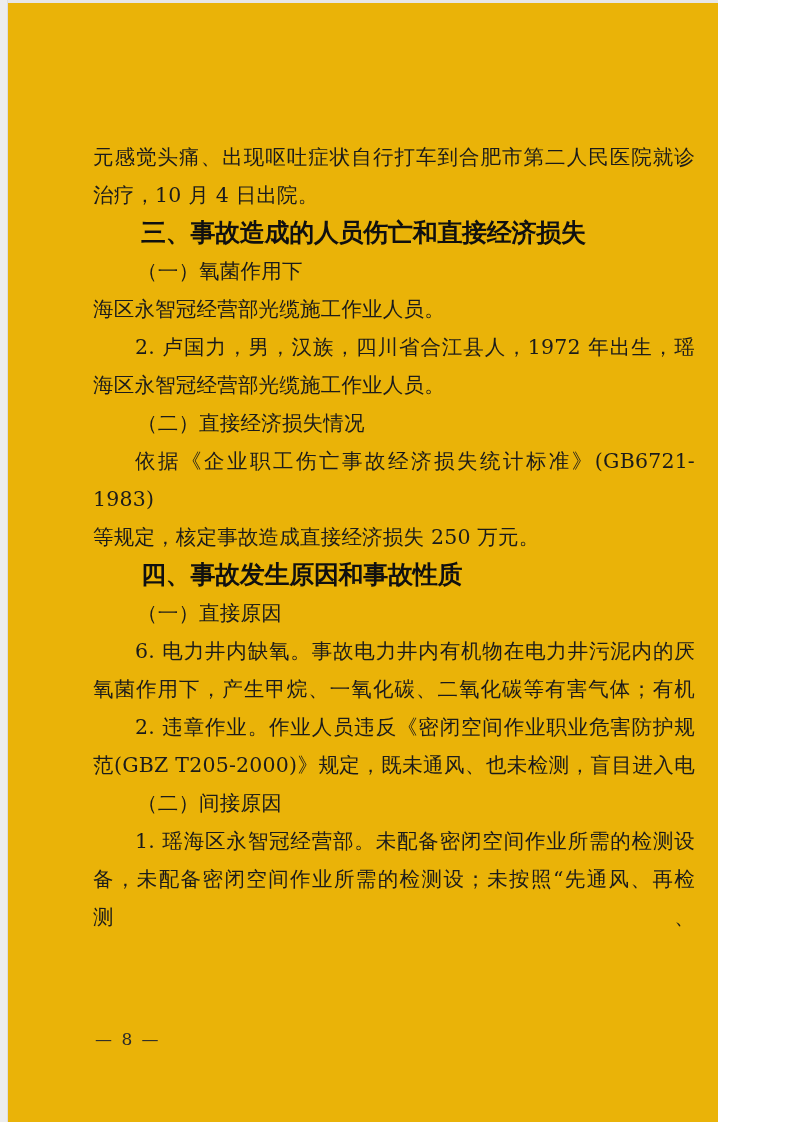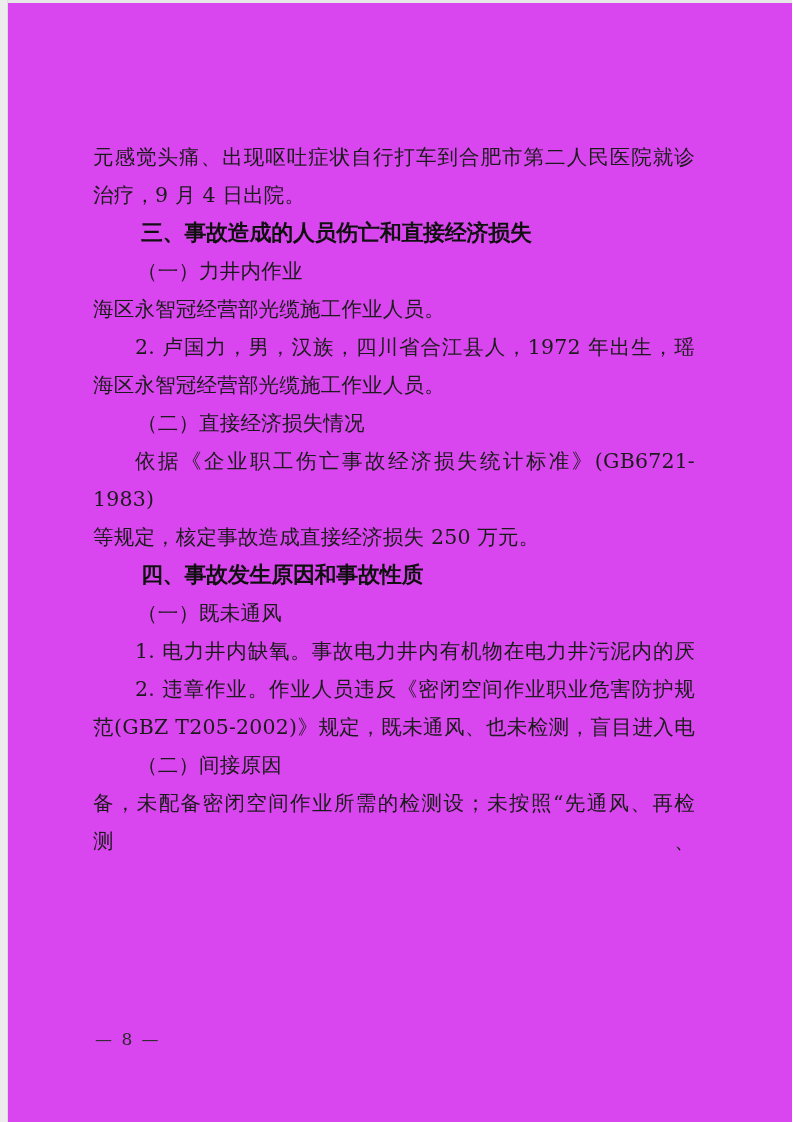--- a/index.html
+++ b/index.html
@@ -2,23 +2,23 @@
 <html><head>
 <meta charset="utf-8">
 <style>
   html, body {
     margin: 0;
     padding: 0;
     background: #ffffff;
   }
   .page {
     position: relative;
-    width: 792px;
+    width: 718px;
     height: 1122px;
-    background: #d946ef;
+    background: #eab308;
     overflow: hidden;
     font-family: "DejaVu Serif", "Liberation Serif", serif;
   }
   
   .edge-top {
     position: absolute;
     left: 0; top: 0;
     width: 100%; height: 3px;
     background: #e7e7e7;
   }
@@ -46,21 +46,21 @@
     text-align: justify;
     text-align-last: justify;
     text-justify: inter-character;
   }
   .line.indent {
     text-indent: 42px;
   }
   .line.heading {
     font-family: "DejaVu Sans", "Liberation Sans", sans-serif;
     font-weight: 700;
-    font-size: 22px;
+    font-size: 25px;
     letter-spacing: -0.3px;
     color: #101010;
     text-indent: 48px;
   }
   .line.sub {
     text-indent: 44px;
   }
   .footer {
     position: absolute;
     left: 95px;
@@ -74,32 +74,34 @@
 </style>
 </head>
 <body>
 
 <div class="page">
   <div class="edge-top"></div>
   <div class="edge-left"></div>
 
   <div class="content" id="doc-body">
       <div class="line fill">元感觉头痛、出现呕吐症状自行打车到合肥市第二人民医院就诊</div>
-      <div class="line">治疗，9 月 4 日出院。</div>
+      <div class="line">治疗，10 月 4 日出院。</div>
       <div class="line heading indent">三、事故造成的人员伤亡和直接经济损失</div>
-      <div class="line sub indent">（一）力井内作业</div>
+      <div class="line sub indent">（一）氧菌作用下</div>
       <div class="line">海区永智冠经营部光缆施工作业人员。</div>
       <div class="line fill indent">2. 卢国力，男，汉族，四川省合江县人，1972 年出生，瑶</div>
       <div class="line">海区永智冠经营部光缆施工作业人员。</div>
       <div class="line sub indent">（二）直接经济损失情况</div>
       <div class="line fill indent">依据《企业职工伤亡事故经济损失统计标准》(GB6721-1983)</div>
       <div class="line">等规定，核定事故造成直接经济损失 250 万元。</div>
       <div class="line heading indent">四、事故发生原因和事故性质</div>
-      <div class="line sub indent">（一）既未通风</div>
-      <div class="line fill indent">1. 电力井内缺氧。事故电力井内有机物在电力井污泥内的厌</div>
+      <div class="line sub indent">（一）直接原因</div>
+      <div class="line fill indent">6. 电力井内缺氧。事故电力井内有机物在电力井污泥内的厌</div>
+      <div class="line fill">氧菌作用下，产生甲烷、一氧化碳、二氧化碳等有害气体；有机</div>
       <div class="line fill indent">2. 违章作业。作业人员违反《密闭空间作业职业危害防护规</div>
-      <div class="line fill">范(GBZ T205-2002)》规定，既未通风、也未检测，盲目进入电</div>
+      <div class="line fill">范(GBZ T205-2000)》规定，既未通风、也未检测，盲目进入电</div>
       <div class="line sub indent">（二）间接原因</div>
+      <div class="line fill indent">1. 瑶海区永智冠经营部。未配备密闭空间作业所需的检测设</div>
       <div class="line fill">备，未配备密闭空间作业所需的检测设；未按照“先通风、再检测、</div>
     </div>
 
   <div class="footer">— 8 —</div>
 </div>
 
 </body></html>

